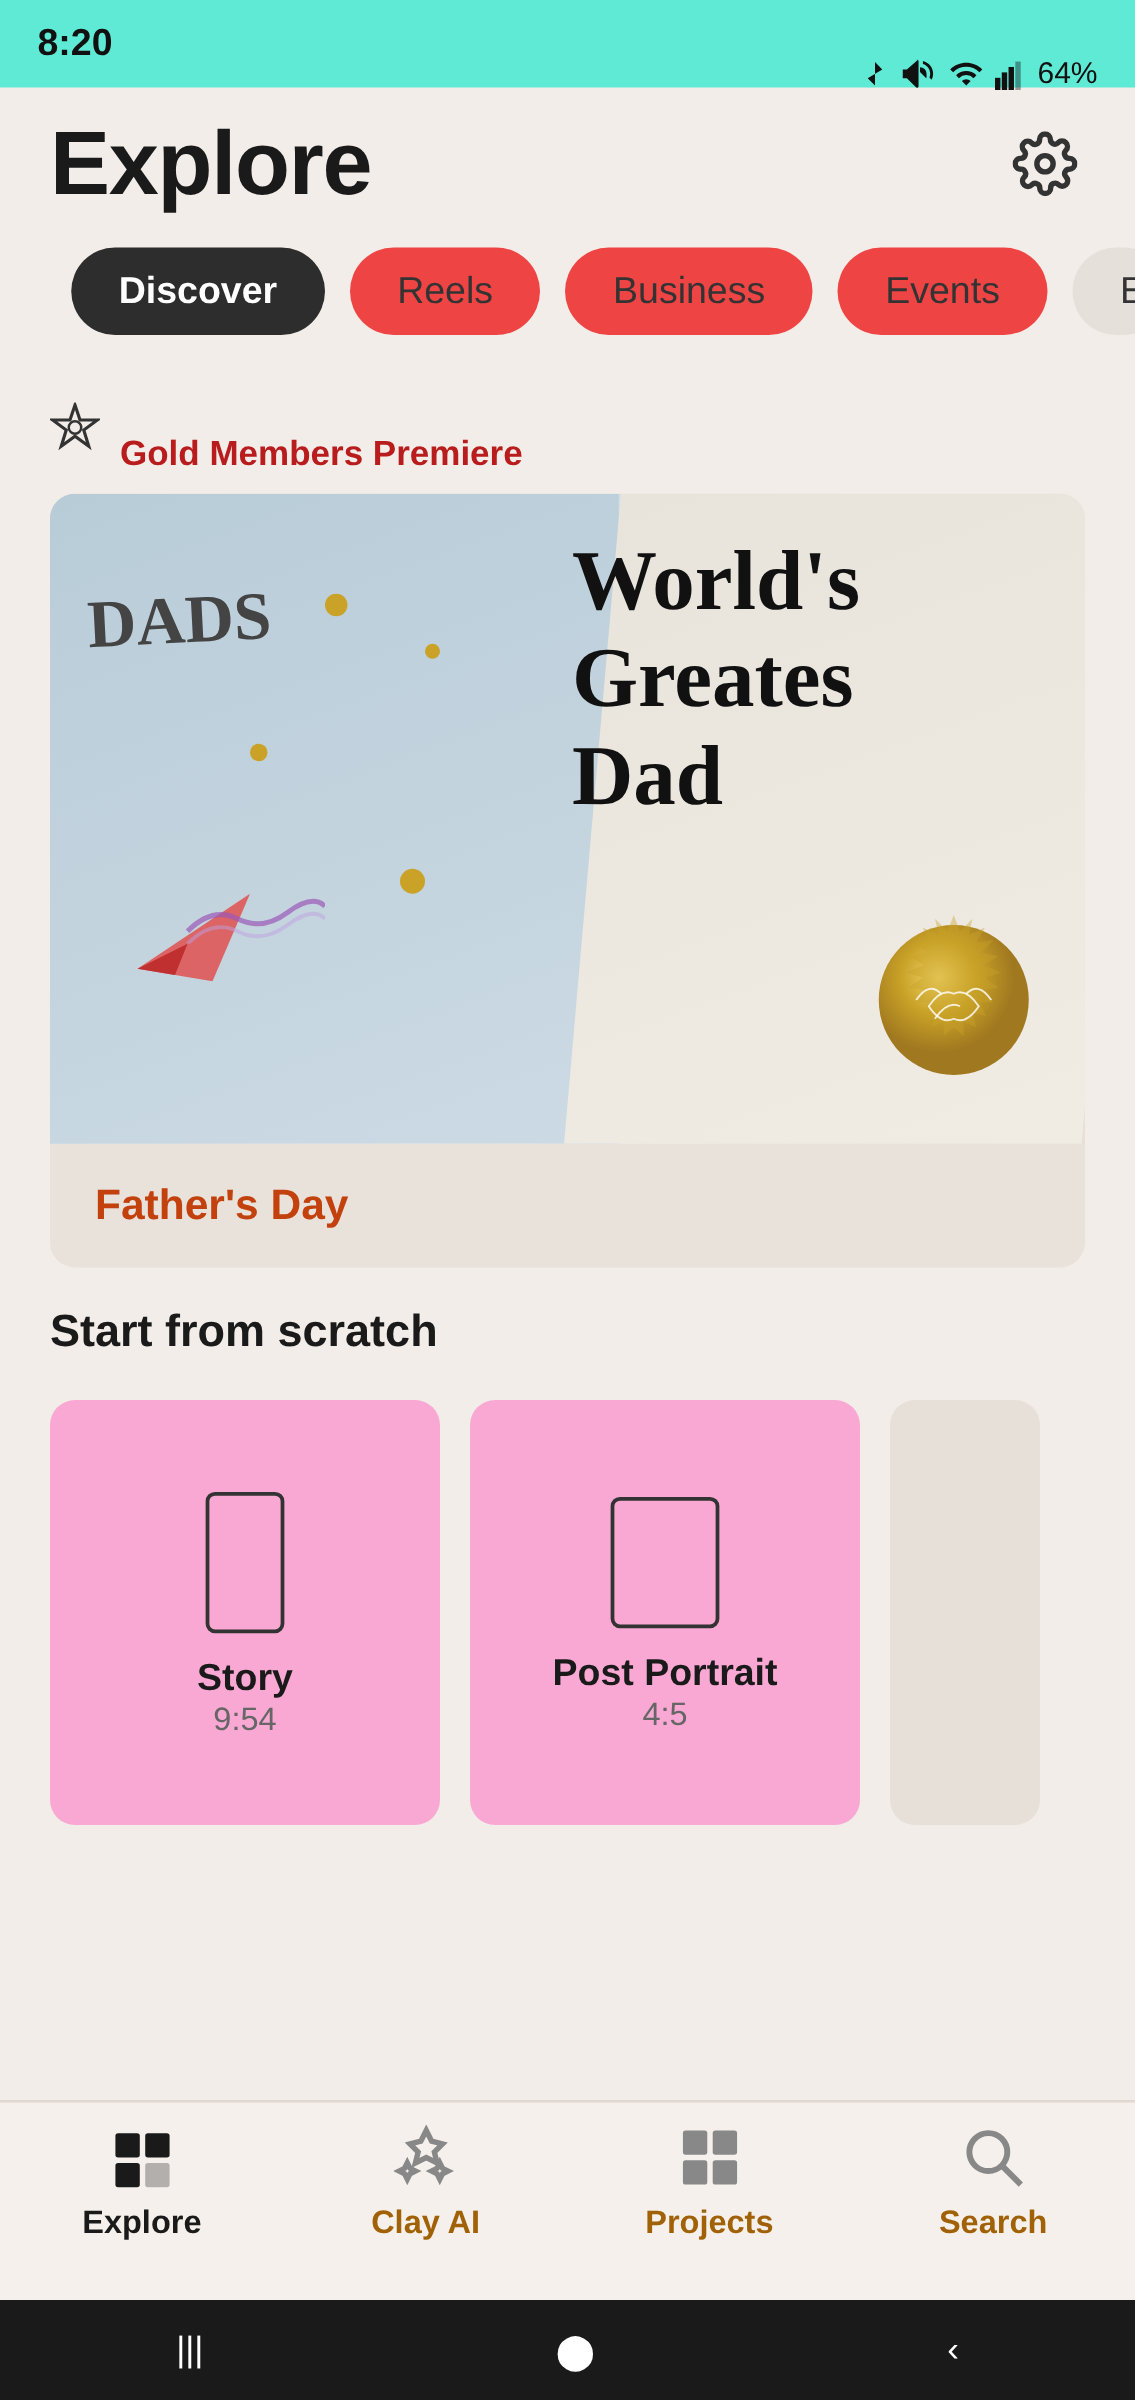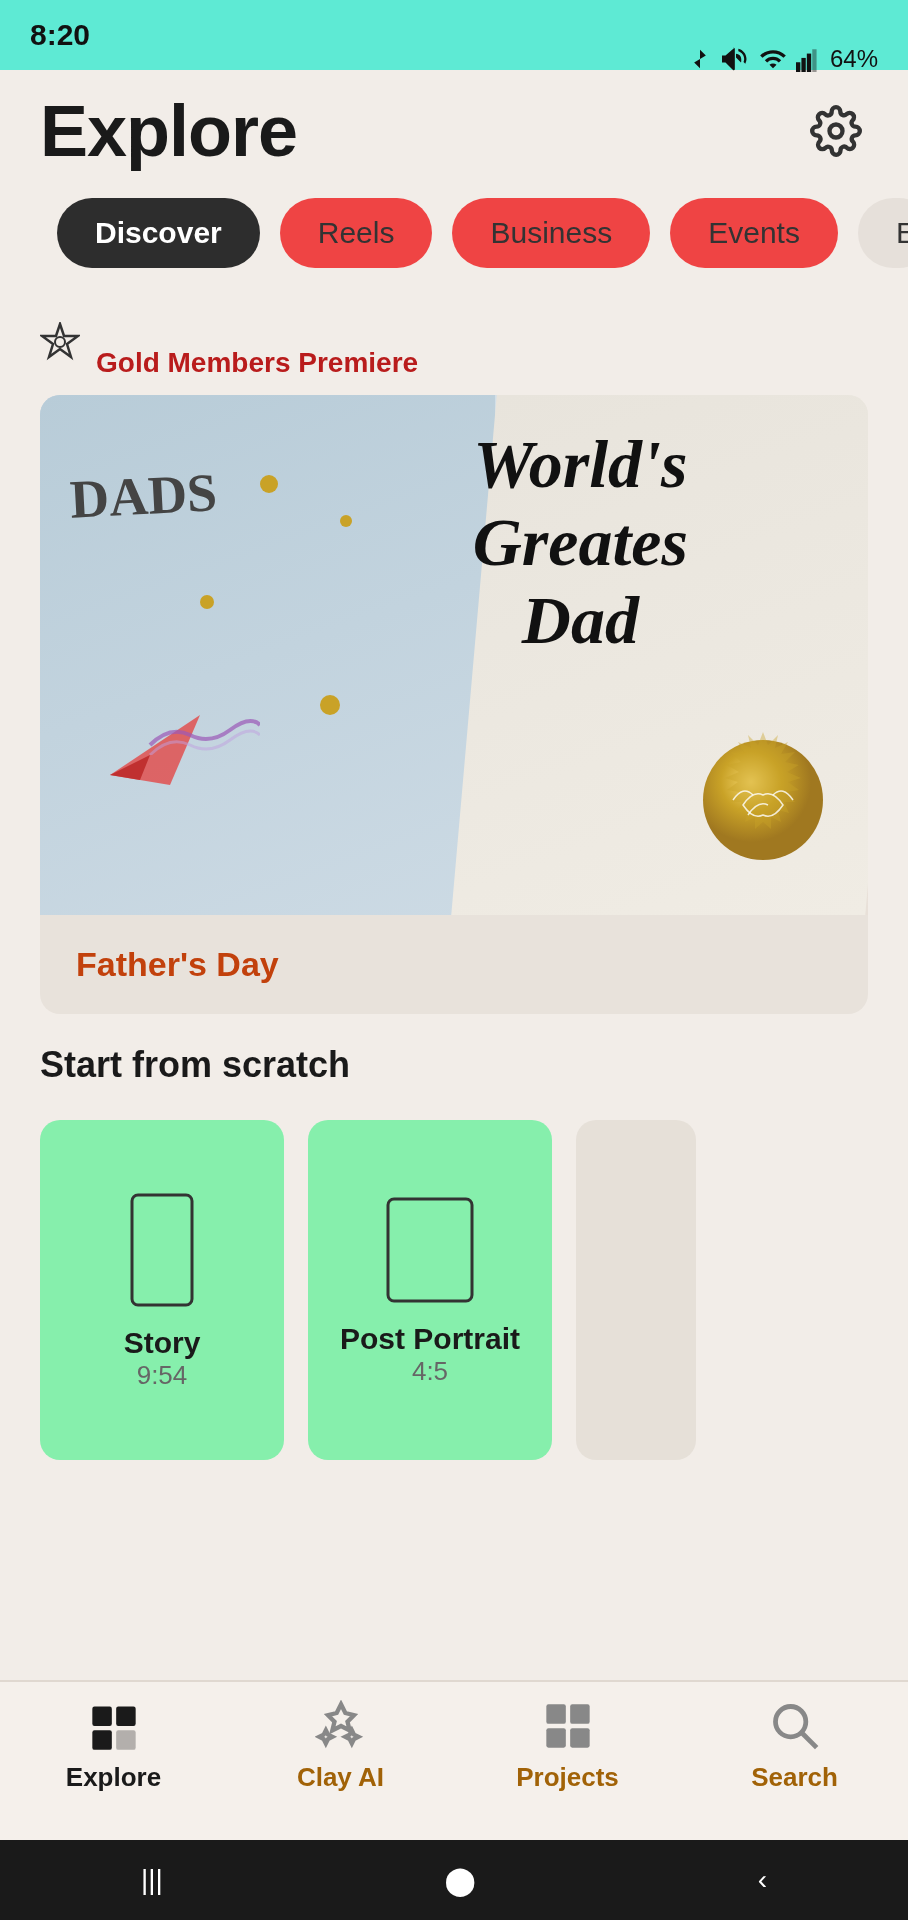--- a/index.html
+++ b/index.html
@@ -151,23 +151,23 @@
       font-weight: 600;
       color: #1a1a1a;
       margin-bottom: 34px;
     }
     .scratch-cards {
       display: flex;
       gap: 24px;
       overflow: hidden;
     }
     .scratch-card {
-      background: #86efac;
+      background: #f9a8d4;
       border-radius: 20px;
-      width: 244px;
+      width: 312px;
       height: 340px;
       display: flex;
       flex-direction: column;
       align-items: center;
       justify-content: center;
       gap: 16px;
       cursor: pointer;
       flex-shrink: 0;
     }
     .scratch-card-icon {
@@ -325,21 +325,21 @@
 </div>
 
 <div class="featured-card">
   <div class="featured-image">
 
     <div style="position:absolute;top:0;left:0;width:55%;height:100%;background:linear-gradient(160deg,#b8ccd8,#ccdae4);"></div>
     <div style="position:absolute;top:0;right:0;width:50%;height:100%;background:linear-gradient(160deg,#e8e4dc,#f0ece4);transform:skew(-5deg) translateX(20px);"></div>
 
     <div style="position:absolute;left:30px;top:70px;font-size:54px;font-weight:800;color:#444;transform:rotate(-3deg);font-family:serif;">DADS</div>
 
-    <div style="position:absolute;right:180px;top:30px;font-family:Georgia,serif;font-style:italic;font-weight:700;font-size:68px;color:#111;line-height:1.15;text-align:center;">World's<br>Greates<br>Dad</div>
+    <div style="position:absolute;right:180px;top:30px;font-family:Georgia,serif;font-weight:700;font-size:68px;color:#111;line-height:1.15;">World's<br>Greates<br>Dad</div>
 
     <svg style="position:absolute;left:70px;bottom:130px;" width="90" height="70" viewBox="0 0 90 70">
       <polygon points="0,60 90,0 60,70" fill="#e05050" opacity="0.85"></polygon>
       <polygon points="0,60 40,40 30,65" fill="#c03030"></polygon>
     </svg>
 
     <svg style="position:absolute;left:100px;bottom:160px;" width="120" height="50" viewBox="0 0 120 50">
       <path d="M10,40 Q30,20 50,30 Q70,40 90,25 Q110,10 120,20" fill="none" stroke="#9b59b6" stroke-width="4" opacity="0.7"></path>
       <path d="M10,50 Q30,30 50,40 Q70,50 90,35 Q110,20 120,30" fill="none" stroke="#c0a0e0" stroke-width="3" opacity="0.5"></path>
     </svg>

